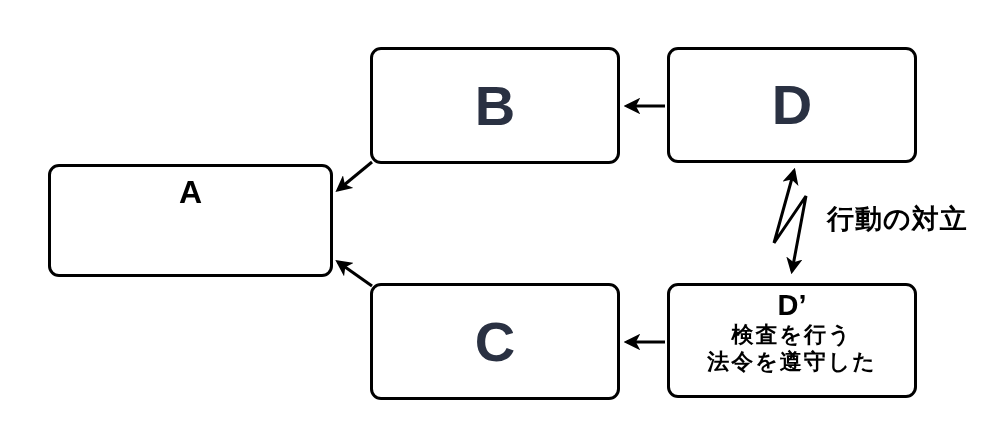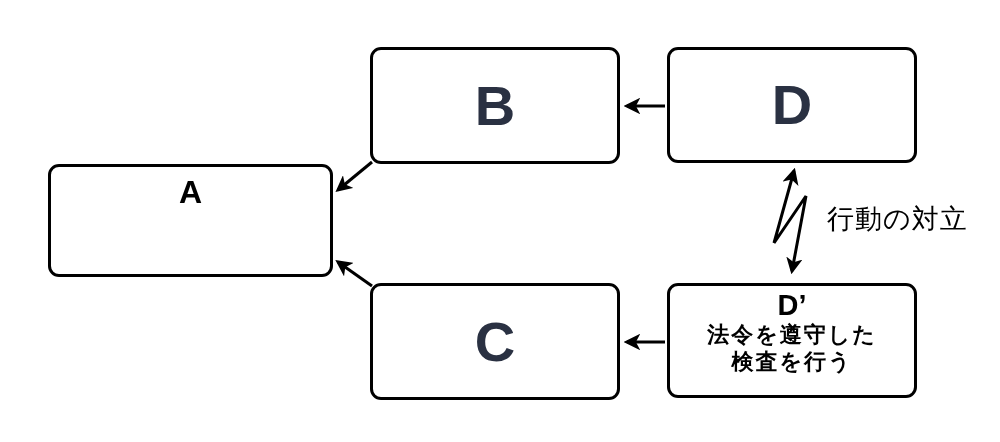--- a/index.html
+++ b/index.html
@@ -59,21 +59,21 @@
     letter-spacing: 2px;
     line-height: 30px;
     color: var(--text-color, #000000);
   }
   .node-dprime .node-desc { font-size: 22px; line-height: 27px; letter-spacing: 2px; }
   .conflict-label {
     position: absolute;
     left: 827px;
     top: 201px;
     font-size: 27px;
-    font-weight: normal;
+    font-weight: bold;
     letter-spacing: 1px;
     color: var(--text-color, #000000);
     white-space: nowrap;
   }
   .edge { stroke: var(--border-color, #000000); stroke-width: 3; fill: none; }
 </style>
 </head>
 <body>
 
 <div class="canvas">
@@ -102,19 +102,19 @@
   <div class="node node-d">
     <div class="big-letter">D</div>
   </div>
 
   <div class="node node-c">
     <div class="big-letter">C</div>
   </div>
 
   <div class="node node-dprime">
     <div class="node-title">D’</div>
+    <div class="node-desc">検査を行う</div>
     <div class="node-desc">法令を遵守した</div>
-    <div class="node-desc">検査を行う</div>
   </div>
 
   <div class="conflict-label">行動の対立</div>
 
 </div>
 
 </body></html>

